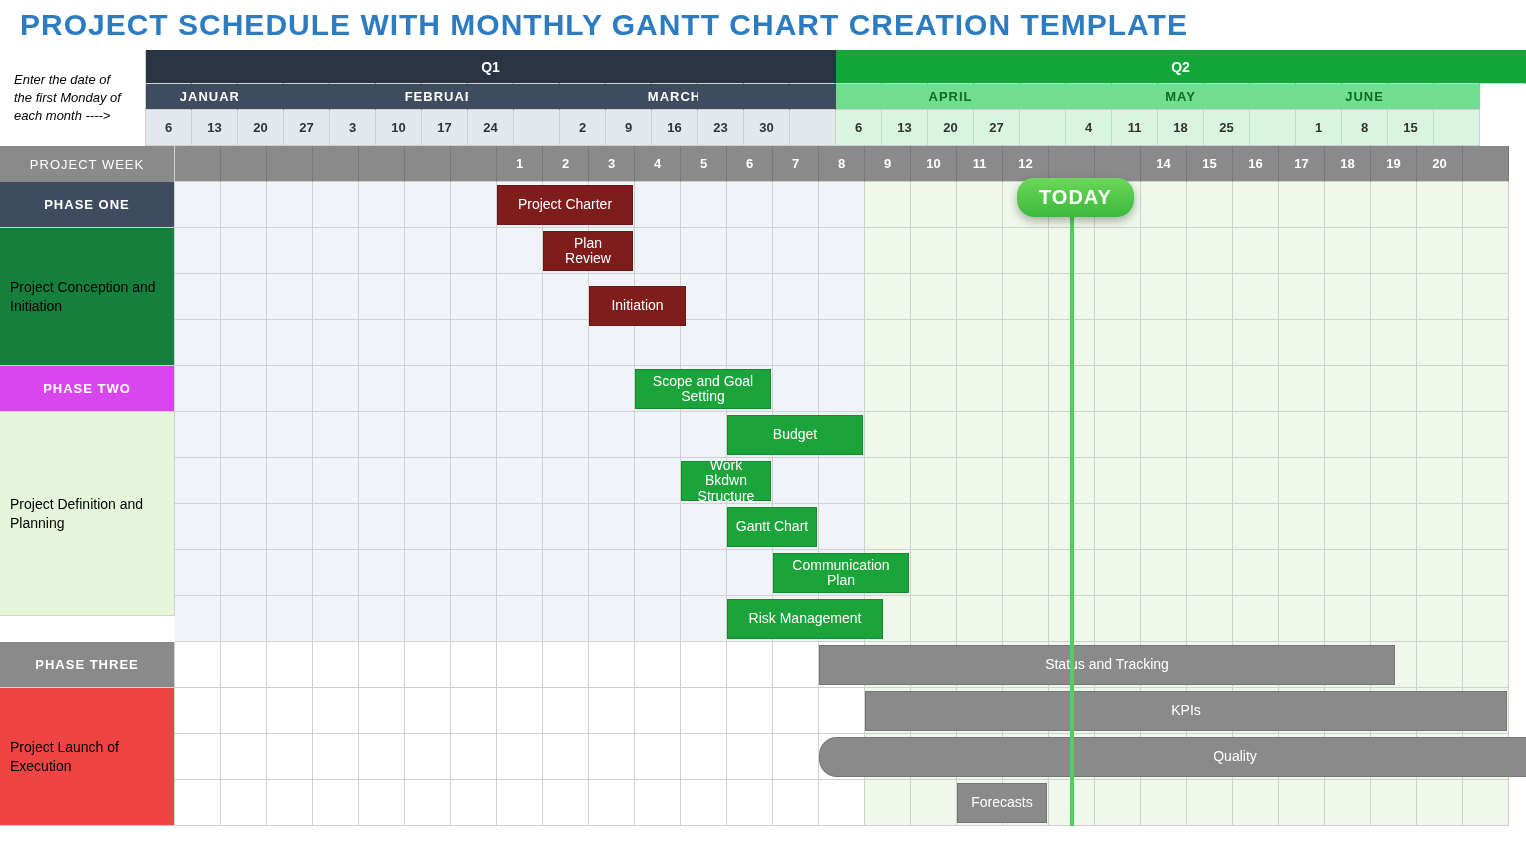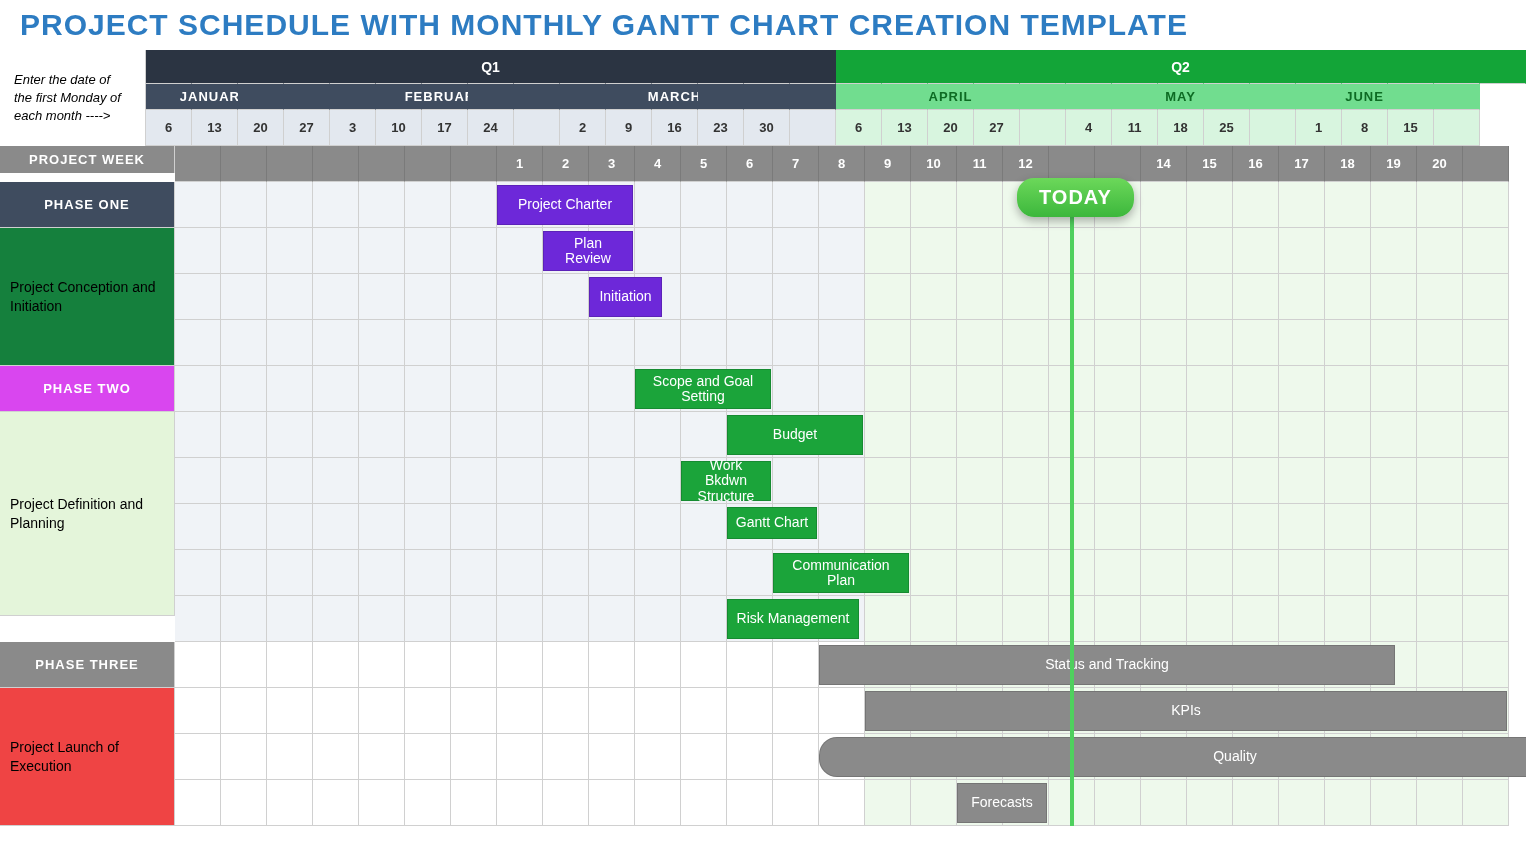--- a/index.html
+++ b/index.html
@@ -12,36 +12,36 @@
 .instruction{width:175px;height:96px;padding:8px 14px;font-size:13px;font-style:italic;line-height:1.4;display:flex;align-items:center;border-right:1px solid #d0d0d0}
 .qrow .cell{height:34px;color:#fff;font-weight:600;font-size:14px}
 .q1{background:#2b3442;border-right-color:#2b3442}
 .q2{background:#13a538;border-right-color:#13a538}
 .mrow .cell{height:26px;font-weight:600;font-size:13px;letter-spacing:1px}
 .m1{background:#3f4c5f;color:#fff;border-right-color:#3f4c5f}
 .m2{background:#71dd8f;color:#0d6b23;border-right-color:#71dd8f}
 .drow .cell{height:36px;font-weight:600}
 .d1{background:#e3e8ef;color:#333}
 .d2{background:#d8f5df;color:#333}
-.wkhdr{width:175px;height:27px;background:#8a8a8a;color:#fff;display:flex;align-items:center;justify-content:center;font-size:13px;font-weight:700;letter-spacing:1px;border-right:1px solid #d0d0d0}
+.wkhdr{width:175px;height:36px;background:#8a8a8a;color:#fff;display:flex;align-items:center;justify-content:center;font-size:13px;font-weight:400;letter-spacing:1px;border-right:1px solid #d0d0d0}
 .wrow .cell{height:36px;background:#8a8a8a;color:#fff;font-weight:600;border-right-color:#7a7a7a}
 .bodyrow{display:flex;position:relative;height:46px}
 .rowlabel{width:175px;flex:none;border-right:1px solid #d0d0d0;border-bottom:1px solid #d0d0d0;display:flex;align-items:center;padding:0 10px;font-size:14px}
 .phase1{background:#3f4c5f;color:#fff;font-weight:600;letter-spacing:1px;justify-content:center;font-size:13px}
 .sub1{background:#15803d}
 .phase2{background:#d946ef;color:#fff;font-weight:600;letter-spacing:1px;justify-content:center;font-size:13px}
 .sub2{background:#e4f5da}
 .phase3{background:#8a8a8a;color:#fff;font-weight:600;letter-spacing:1px;justify-content:center;font-size:13px}
 .sub3{background:#ef4444}
 .rowgrid{display:flex;flex:none;position:relative}
 .rowgrid .gcell{width:46px;height:46px;flex:none;border-right:1px solid #d0d0d0;border-bottom:1px solid #d0d0d0}
 .bg1{background:#f0f3f7}
 .bg2{background:#eef9ec}
 .bar{position:absolute;top:3px;height:40px;display:flex;align-items:center;justify-content:center;color:#fff;font-size:14px;text-align:center;line-height:1.1;padding:0 6px;border:1px solid rgba(0,0,0,0.15)}
-.c1{background:#6d28d9}
+.c1{background:#7f1d1d}
 .c2{background:#1ba43a}
 .c3{background:#8a8a8a}
 .today-marker{position:absolute;top:0;width:4px;background:#4fd05e;height:100%;z-index:5}
 .today-pill{position:absolute;top:-4px;background:linear-gradient(#6cd85a,#3cb73c);color:#fff;font-weight:700;font-size:20px;padding:8px 22px;border-radius:17px;box-shadow:0 4px 10px rgba(0,0,0,0.3);z-index:6;letter-spacing:1px}
 </style>
 </head>
 <body>
 
 <div class="title">PROJECT SCHEDULE WITH MONTHLY GANTT CHART CREATION TEMPLATE</div>
 
@@ -249,21 +249,21 @@
           <div class="gcell bg2"></div>
           <div class="gcell bg2"></div>
           <div class="gcell bg2"></div>
           <div class="gcell bg2"></div>
           <div class="gcell bg2"></div>
           <div class="gcell bg2"></div>
           <div class="gcell bg2"></div>
           <div class="gcell bg2"></div>
         </div>
       </div>
-      <div class="bar c1" style="left: 589px; width: 73px; top: 95px; position: absolute; height: 40px; z-index: 3; text-align: center;">Initiation</div>
+      <div class="bar c1" style="left: 589px; width: 97px; top: 104px; position: absolute; height: 40px; z-index: 3; text-align: center;">Initiation</div>
       <div class="bodyrow">
         <div class="rowlabel" style="background: transparent; border: none;"></div>
         <div class="rowgrid">
           <div class="gcell bg1"></div>
           <div class="gcell bg1"></div>
           <div class="gcell bg1"></div>
           <div class="gcell bg1"></div>
           <div class="gcell bg1"></div>
           <div class="gcell bg1"></div>
           <div class="gcell bg1"></div>
@@ -424,21 +424,21 @@
           <div class="gcell bg2"></div>
           <div class="gcell bg2"></div>
           <div class="gcell bg2"></div>
           <div class="gcell bg2"></div>
           <div class="gcell bg2"></div>
           <div class="gcell bg2"></div>
           <div class="gcell bg2"></div>
           <div class="gcell bg2"></div>
         </div>
       </div>
-      <div class="bar c2" style="left: 727px; width: 90px; top: 325px; position: absolute; height: 32px; z-index: 3;">Gantt Chart</div>
+      <div class="bar c2" style="left: 727px; width: 90px; top: 325px; position: absolute; height: 40px; z-index: 3;">Gantt Chart</div>
       <div class="bodyrow">
         <div class="rowlabel" style="background: transparent; border: none;"></div>
         <div class="rowgrid">
           <div class="gcell bg1"></div>
           <div class="gcell bg1"></div>
           <div class="gcell bg1"></div>
           <div class="gcell bg1"></div>
           <div class="gcell bg1"></div>
           <div class="gcell bg1"></div>
           <div class="gcell bg1"></div>
@@ -494,21 +494,21 @@
           <div class="gcell bg2"></div>
           <div class="gcell bg2"></div>
           <div class="gcell bg2"></div>
           <div class="gcell bg2"></div>
           <div class="gcell bg2"></div>
           <div class="gcell bg2"></div>
           <div class="gcell bg2"></div>
           <div class="gcell bg2"></div>
         </div>
       </div>
-      <div class="bar c2" style="left: 727px; width: 132px; top: 417px; position: absolute; height: 40px; z-index: 3;">Risk Management</div>
+      <div class="bar c2" style="left: 727px; width: 156px; top: 417px; position: absolute; height: 40px; z-index: 3;">Risk Management</div>
       <div class="bodyrow">
         <div class="rowlabel" style="background: transparent; border: none;"></div>
         <div class="rowgrid">
           <div class="gcell bg1"></div>
           <div class="gcell bg1"></div>
           <div class="gcell bg1"></div>
           <div class="gcell bg1"></div>
           <div class="gcell bg1"></div>
           <div class="gcell bg1"></div>
           <div class="gcell bg1"></div>

